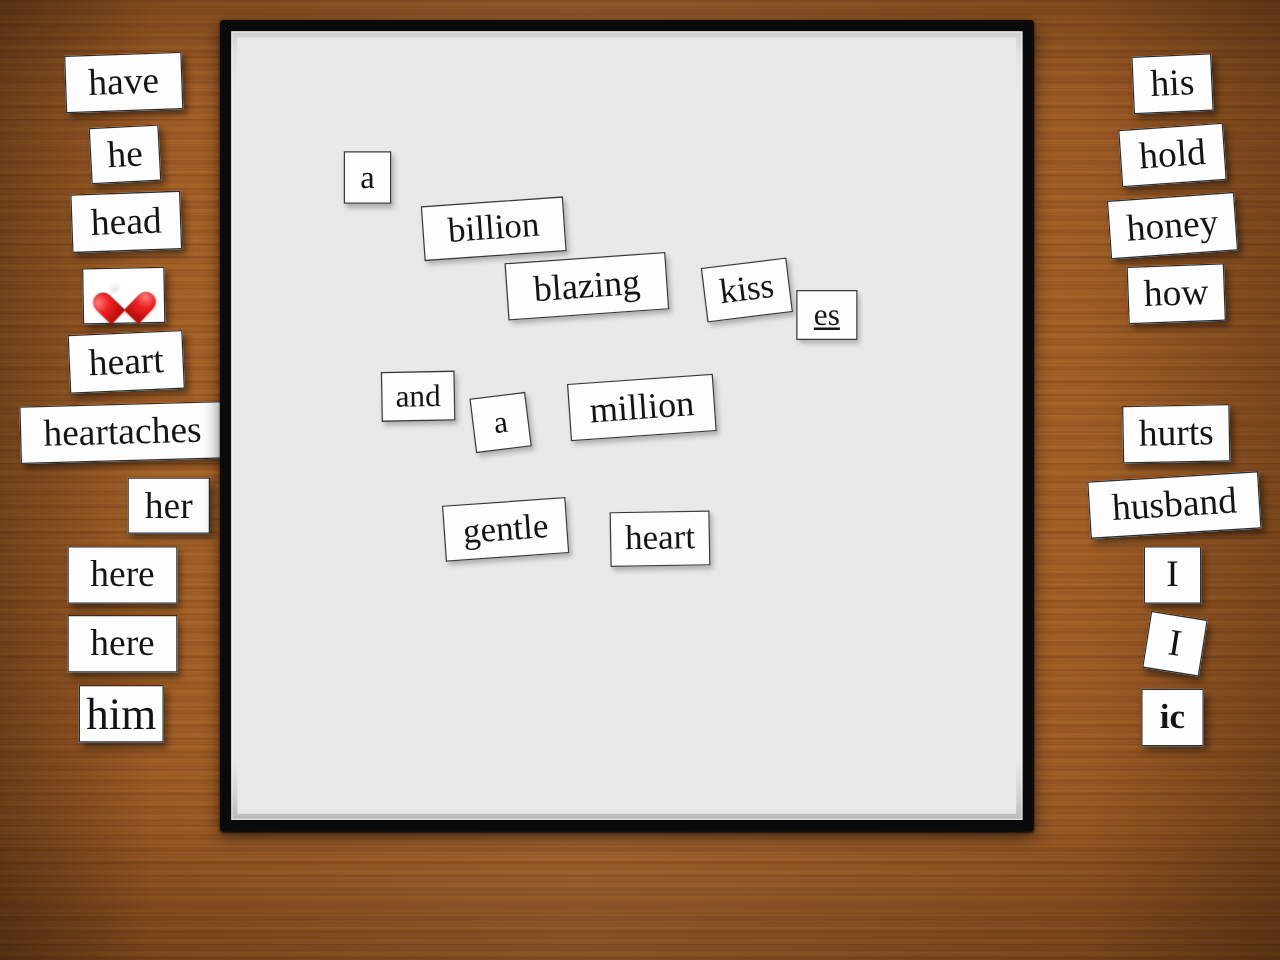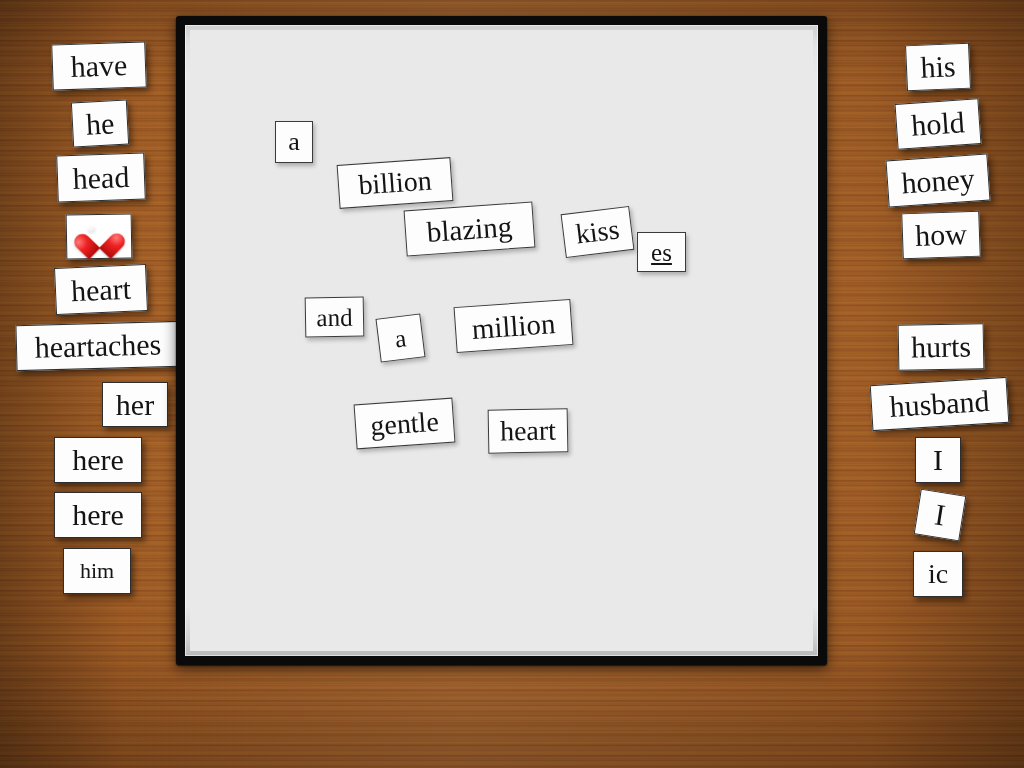--- a/index.html
+++ b/index.html
@@ -124,21 +124,21 @@
     </div>
     <div class="tile onwood" style="left: 65px; top: 382px; width: 64px; height: 43px; font-size: 30px; transform: rotate(0deg); margin-left: 37px;">
       <span>her</span>
     </div>
     <div class="tile onwood" style="left: 54px; top: 437px; width: 86px; height: 44px; font-size: 30px; transform: rotate(0deg);">
       <span>here</span>
     </div>
     <div class="tile onwood" style="left: 54px; top: 492px; width: 86px; height: 44px; font-size: 30px; transform: rotate(0deg);">
       <span>here</span>
     </div>
-    <div class="tile onwood" style="left: 63px; top: 548px; width: 66px; height: 44px; font-size: 22px; transform: rotate(0deg);">
+    <div class="tile onwood" style="left: 63px; top: 548px; width: 66px; height: 44px; font-size: 36px; transform: rotate(0deg);">
       <span>him</span>
     </div>
   </div>
 
 <div id="right-tray">
     <div class="tile onwood" style="left: 906px; top: 44px; width: 62px; height: 44px; font-size: 30px; transform: rotate(-2.5deg);">
       <span>his</span>
     </div>
     <div class="tile onwood" style="left: 896px; top: 101px; width: 82px; height: 44px; font-size: 30px; transform: rotate(-4deg);">
       <span>hold</span>
@@ -154,21 +154,21 @@
     </div>
     <div class="tile onwood" style="left: 871px; top: 381px; width: 135px; height: 44px; font-size: 30px; transform: rotate(-3.5deg);">
       <span>husband</span>
     </div>
     <div class="tile onwood" style="left: 915px; top: 437px; width: 44px; height: 44px; font-size: 30px; transform: rotate(0deg);">
       <span>I</span>
     </div>
     <div class="tile onwood" style="left: 917px; top: 492px; width: 44px; height: 44px; font-size: 30px; transform: rotate(9deg);">
       <span>I</span>
     </div>
-    <div class="tile onwood" style="left: 913px; top: 551px; width: 48px; height: 44px; font-size: 28px; transform: rotate(0deg);">
+    <div class="tile onwood" style="left: 913px; top: 551px; width: 48px; height: 44px; font-size: 28px; transform: rotate(0deg); font-weight: bold;">
       <span>ic</span>
     </div>
   </div>
 
 <div id="board">
   <div id="bevel"></div>
   <div id="canvas">
       <div class="tile oncanvas" style="left: 85px; top: 91px; width: 36px; height: 40px; font-size: 26px; transform: rotate(0deg);">
         <span>a</span>
       </div>

